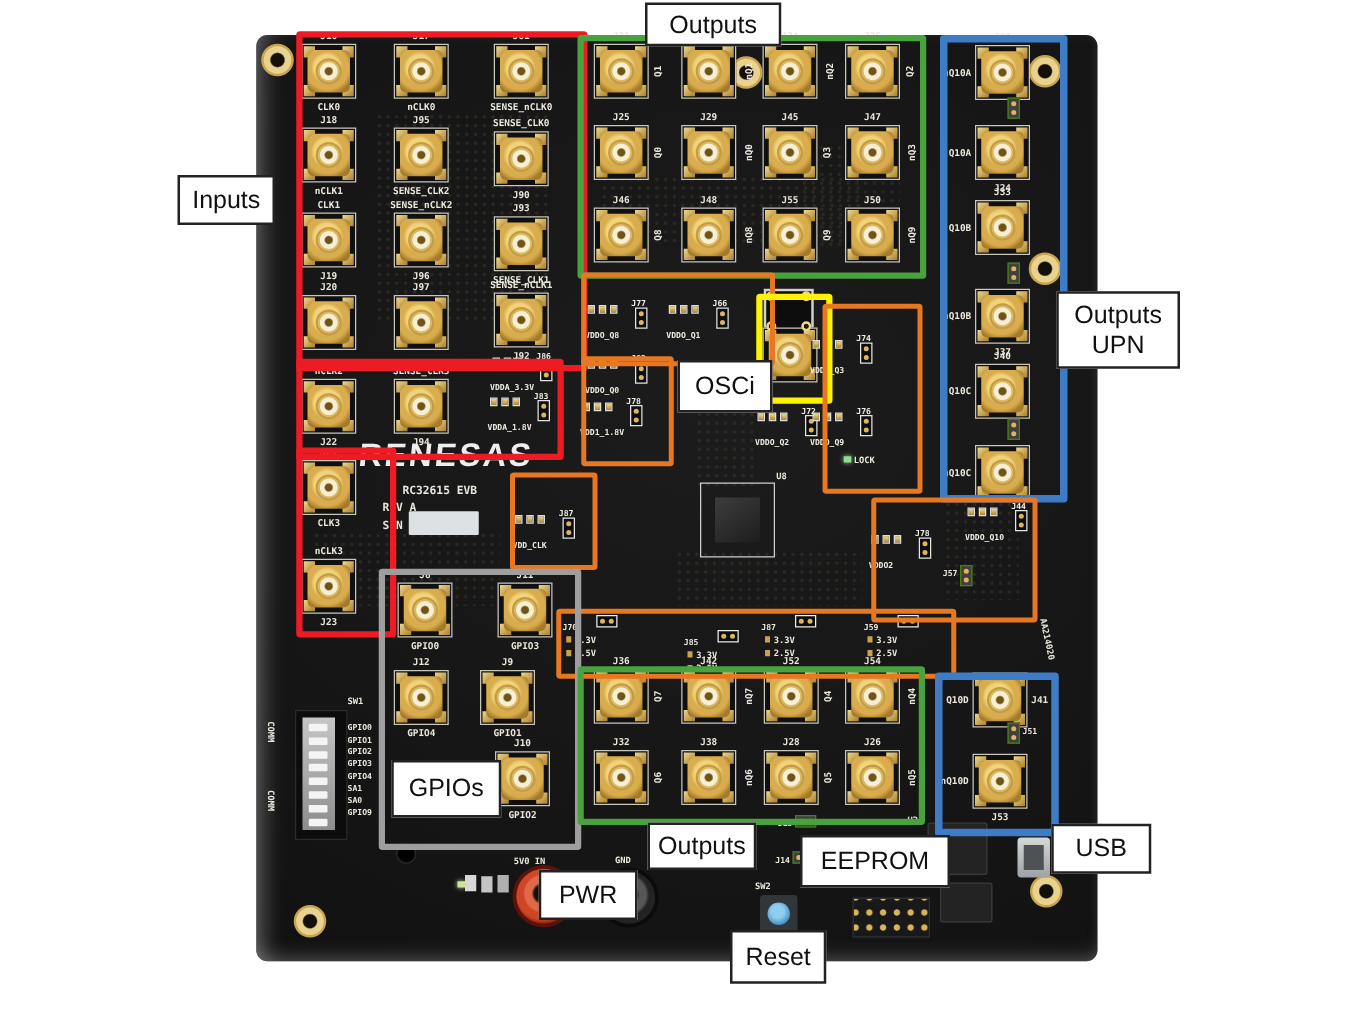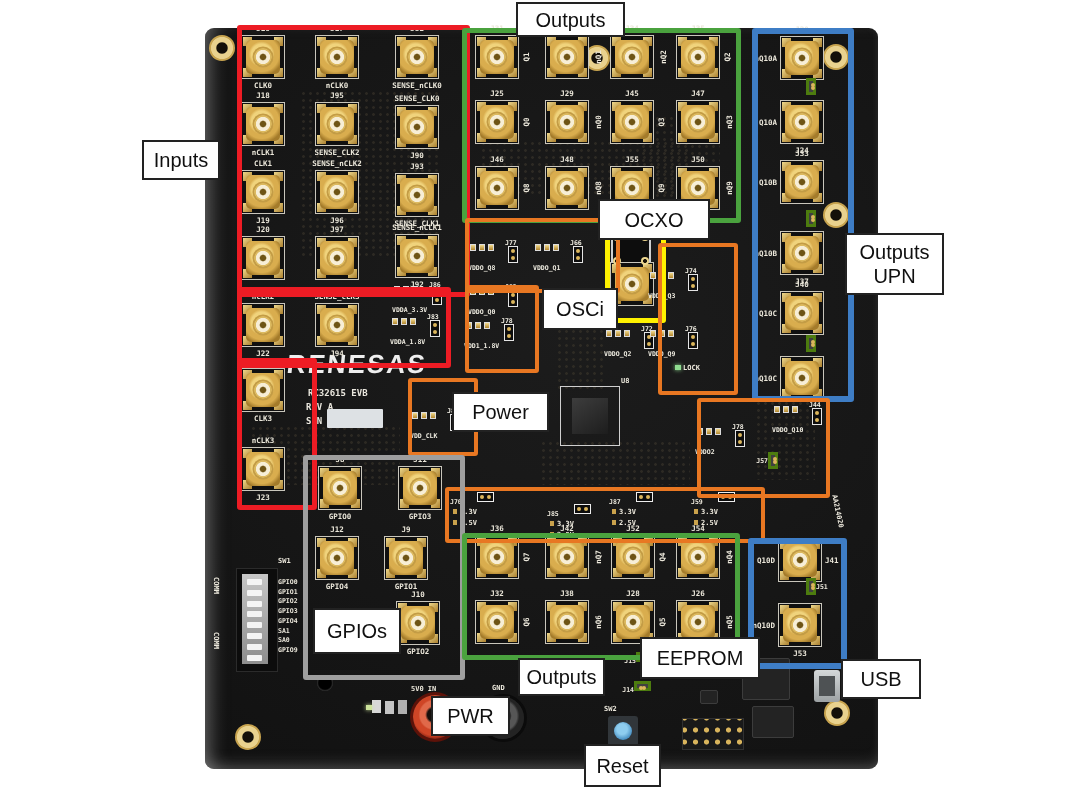--- a/index.html
+++ b/index.html
@@ -32,21 +32,21 @@
   .sk.r{left:calc(100% + 3px);top:50%;transform:translateY(-50%)}
   .sk.rot{left:100%;top:50%;transform:translate(3px,-50%) rotate(-90deg)}
   .pblock{position:absolute;width:54px;height:32px;z-index:3}
   .pblock .pins{position:absolute;left:2px;top:0;display:flex;gap:3px}
   .pblock .pin{width:6px;height:7px;background:linear-gradient(#f1da8e,#b2862e);border:1px solid #ddd;box-sizing:border-box}
   .pblock .lbl{position:absolute;left:0;top:20px;font:700 6.5px "DejaVu Sans Mono",monospace;color:#efece1;white-space:nowrap}
   .pblock .ref{position:absolute;left:37px;top:-5px;font:700 6.5px "DejaVu Sans Mono",monospace;color:#efece1}
   .hdr2{position:absolute;width:10px;height:17px;border:1px solid #e5e5e5;background:#0d0d0d;box-sizing:border-box}
   .hdr2::before,.hdr2::after{content:"";position:absolute;left:2px;width:4px;height:4px;border-radius:50%;background:#dcb65c}
   .hdr2::before{top:2px}.hdr2::after{bottom:2px}
-  .jmp{position:absolute;width:10px;height:17px;border:3px solid #4d7c0f;background:#404040;z-index:3;box-sizing:border-box}
+  .jmp{position:absolute;width:10px;height:17px;border:1px solid #4d7c0f;background:#404040;z-index:3;box-sizing:border-box}
   .jmp.h{width:17px;height:10px}
   .jmp::before,.jmp::after{content:"";position:absolute;width:4px;height:4px;border-radius:50%;background:#dcb65c}
   .jmp:not(.h)::before{left:2px;top:2px}.jmp:not(.h)::after{left:2px;bottom:2px}
   .jmp.h::before{top:2px;left:2px}.jmp.h::after{top:2px;right:2px}
   .jref{position:absolute;right:calc(100% + 3px);top:2px;font:700 6.5px "DejaVu Sans Mono",monospace;color:#ece8dc;white-space:nowrap}
   .jref.right{left:calc(100% + 3px);right:auto}
   .vg{position:absolute;width:62px;height:42px;z-index:3}
   .vg .ref{position:absolute;left:0;top:6px;font:700 6.5px "DejaVu Sans Mono",monospace;color:#ece8dc}
   .vg .hd{position:absolute;left:27px;top:0;width:17px;height:10px;border:1px solid #eee;background:#0c0c0c;box-sizing:border-box}
   .vg .hd::before,.vg .hd::after{content:"";position:absolute;top:2px;width:4px;height:4px;border-radius:50%;background:#dcb65c}
@@ -98,21 +98,21 @@
 
   <div class="via" style="left:300px;top:90px;width:140px;height:170px"></div>
   <div class="via" style="left:480px;top:140px;width:210px;height:55px"></div>
   <div class="via" style="left:556px;top:300px;width:50px;height:90px"></div>
   <div class="via" style="left:250px;top:425px;width:150px;height:60px"></div>
   <div class="via" style="left:640px;top:115px;width:80px;height:85px"></div>
   <div class="via" style="left:540px;top:440px;width:150px;height:45px"></div>
   <div class="via" style="left:755px;top:400px;width:60px;height:80px"></div>
 
   <div id="logo">RENESAS</div>
-  <div class="btext" style="left:308px;top:388px">RC32615 EVB</div>
+  <div class="btext" style="left:322px;top:388px">RC32615 EVB</div>
   <div class="btext" style="left:306px;top:402px">REV A</div>
   <div class="btext" style="left:306px;top:416px">S/N</div>
   <div id="sticker"></div>
 
   <div id="u8f"></div>
   <div id="u8c"></div>
 
   <div id="ocxo"></div>
   <div class="odot" style="left:613px;top:233px"></div>
   <div class="odot" style="left:641px;top:233px"></div>
@@ -146,28 +146,26 @@
     <div class="abox" style="left: 605px; top: 235px; width: 51px; height: 78px; border: 5px solid rgb(255, 242, 0);"></div>
     <div class="abox" style="left: 658px; top: 243px; width: 72px; height: 144px; border: 4px solid rgb(232, 119, 34);"></div>
     <div class="abox" style="left: 408px; top: 378px; width: 62px; height: 70px; border: 4px solid rgb(232, 119, 34);"></div>
     <div class="abox" style="left: 697px; top: 398px; width: 125px; height: 92px; border: 4px solid rgb(232, 119, 34);"></div>
     <div class="abox" style="left: 445px; top: 487px; width: 312px; height: 48px; border: 4px solid rgb(232, 119, 34);"></div>
     <div class="abox" style="left: 303px; top: 455px; width: 152px; height: 215px; border: 5px solid rgb(158, 158, 158);"></div>
     <div class="abox" style="left: 462px; top: 533px; width: 268px; height: 117px; border: 5px solid rgb(74, 162, 62);"></div>
     <div class="abox" style="left: 748px; top: 538px; width: 87px; height: 119px; border: 6px solid rgb(62, 125, 197);"></div>
     <div class="callout" style="left: 516px; top: 2px; width: 105px; height: 31px;">Outputs</div>
     <div class="callout" style="left: 142px; top: 140px; width: 74px; height: 36px;">Inputs</div>
-    <div class="callout" style="left: 598px; top: 199px; width: 108px; height: 37px;">OCXO</div>
     <div class="callout" style="left: 542px; top: 288px; width: 72px; height: 38px;">OSCi</div>
-    <div class="callout" style="left: 452px; top: 392px; width: 93px; height: 36px;">Power</div>
     <div class="callout" style="left: 845px; top: 233px; width: 95px; height: 58px;">Outputs
 UPN</div>
     <div class="callout" style="left: 313px; top: 608px; width: 84px; height: 42px;">GPIOs</div>
     <div class="callout" style="left: 518px; top: 658px; width: 83px; height: 34px;">Outputs</div>
-    <div class="callout" style="left: 640px; top: 637px; width: 116px; height: 38px;">EEPROM</div>
+    <div class="callout" style="left: 640px; top: 668px; width: 116px; height: 38px;">EEPROM</div>
     <div class="callout" style="left: 841px; top: 659px; width: 76px; height: 36px;">USB</div>
     <div class="callout" style="left: 431px; top: 696px; width: 75px; height: 36px;">PWR</div>
     <div class="callout" style="left: 584px; top: 744px; width: 73px; height: 39px;">Reset</div>
     <div class="sma" style="left: 241px; top: 35px;">
       <div class="sqq"></div>
       <div class="lug l1"></div>
       <div class="lug l2"></div>
       <div class="lug l3"></div>
       <div class="lug l4"></div>
       <div class="bod"></div>

